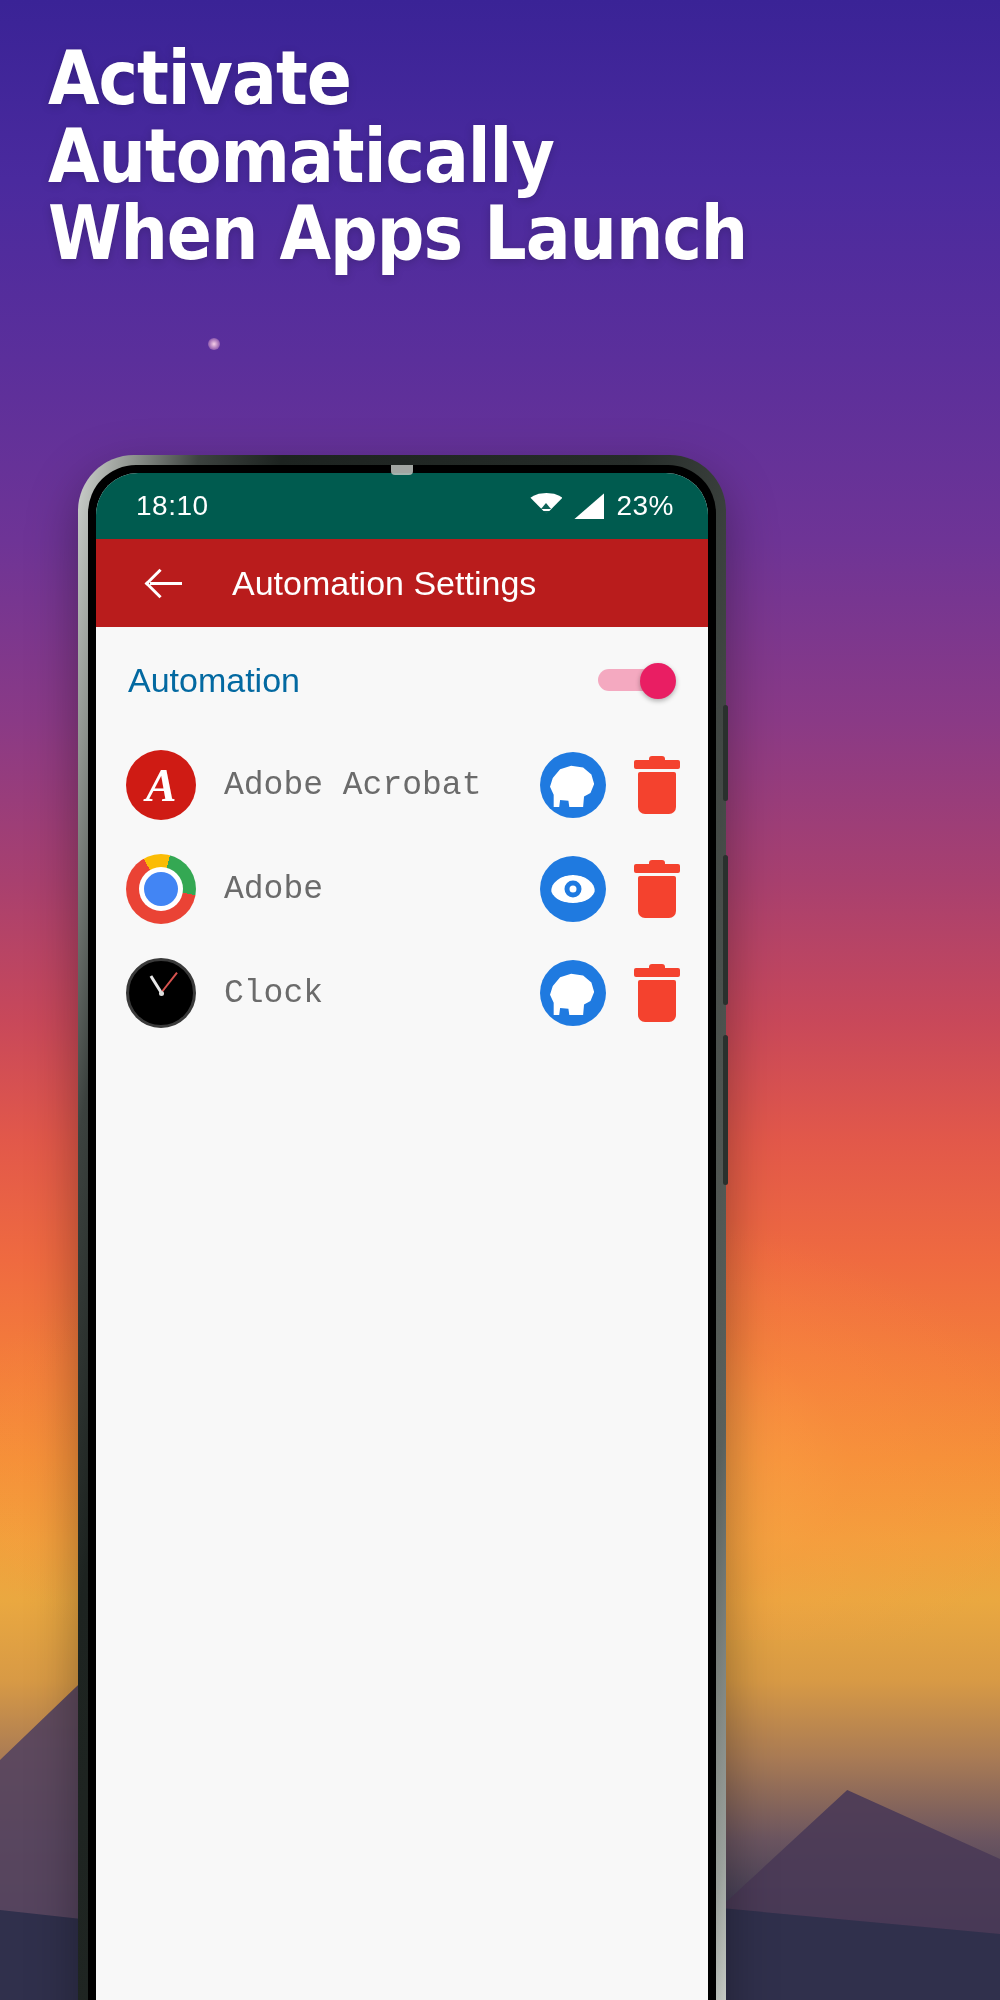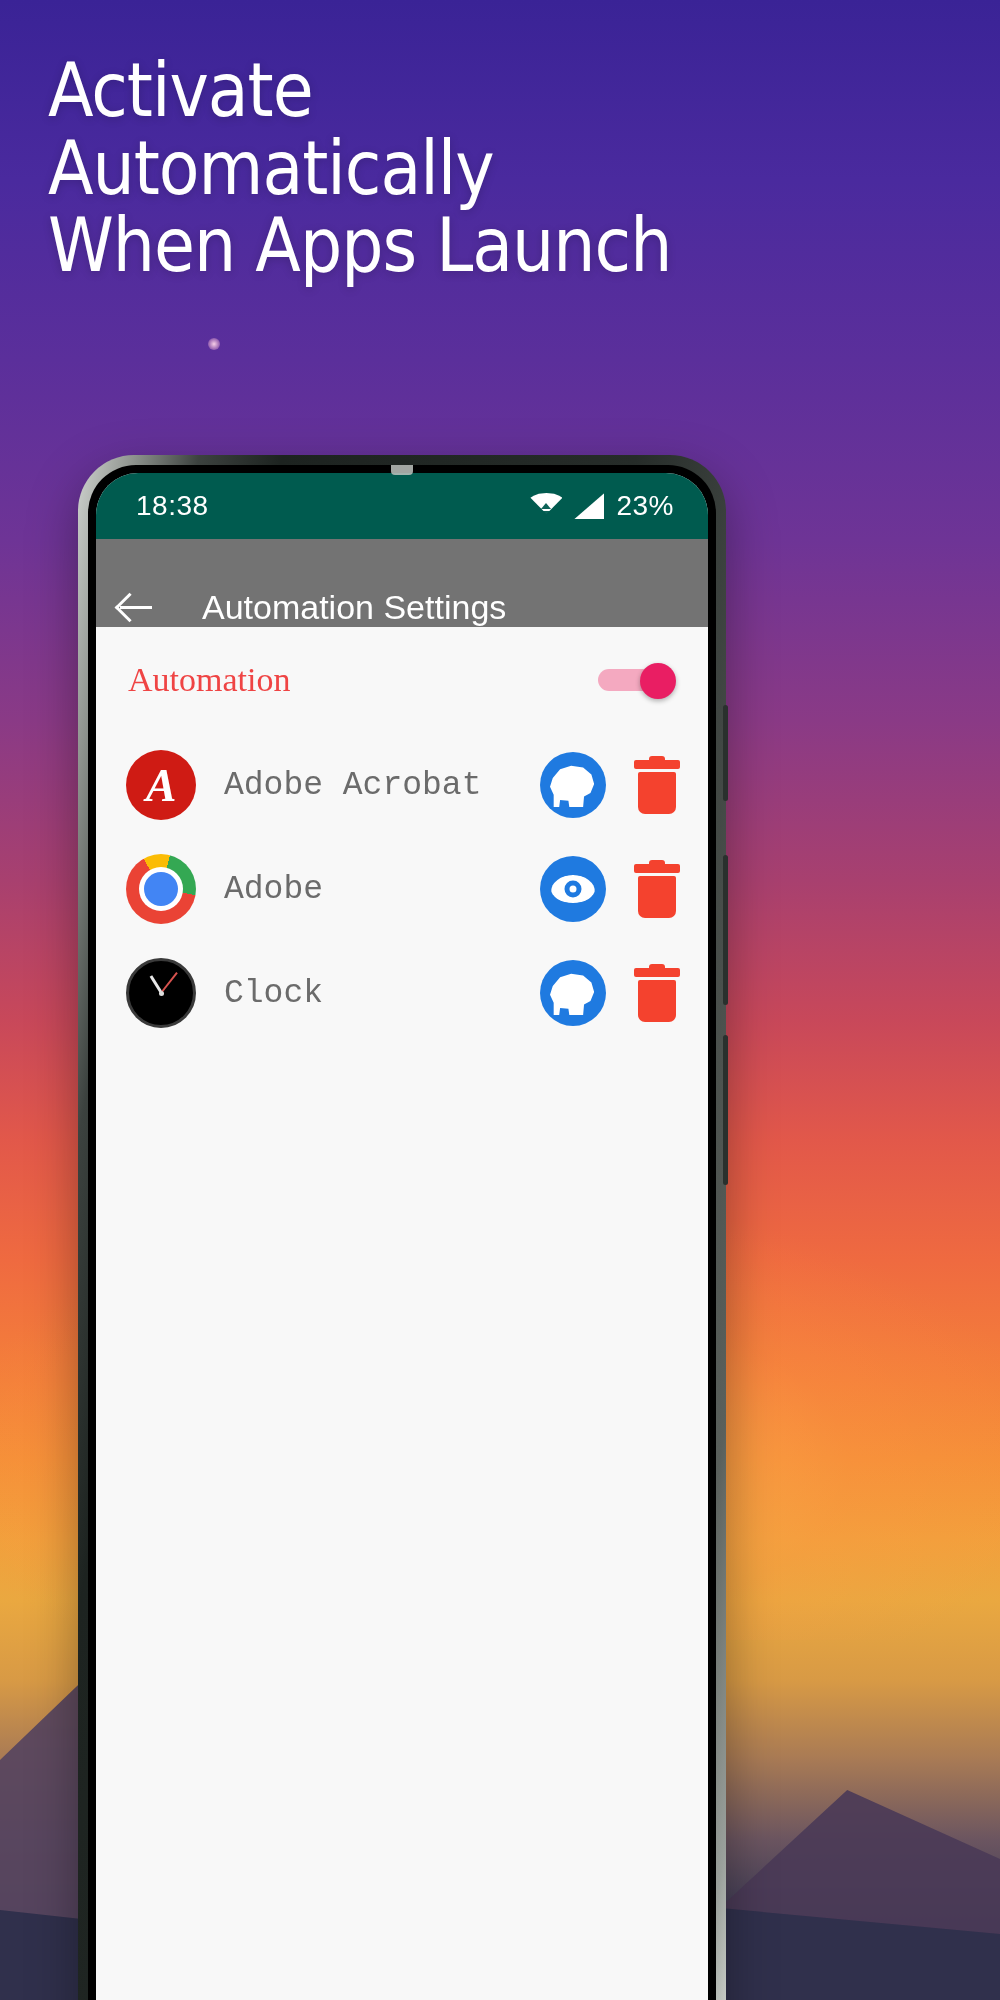--- a/index.html
+++ b/index.html
@@ -54,23 +54,23 @@
     background:#30304c;
     clip-path: polygon(0% 100%, 0% 40%, 30% 62%, 58% 30%, 100% 56%, 100% 100%);
   }
   #sunglow {
     position:absolute; left:-5%; right:-5%; top:60%; height:22%;
     background:radial-gradient(ellipse at 50% 60%, rgba(255,190,90,.55) 0%, rgba(255,150,70,.22) 45%, rgba(255,140,60,0) 72%);
   }
 
   
   #headline {
-    position:absolute; left:48px; top:52px; width:920px;
+    position:absolute; left:48px; top:40px; width:920px;
     color:#ffffff;
-    font-size:74px; line-height:1.05; font-weight:400;
+    font-size:74px; line-height:1.05; font-weight:700;
     letter-spacing:-1px;
     font-family:"DejaVu Sans Condensed","Liberation Sans", sans-serif;
     text-shadow:0 2px 10px rgba(0,0,0,.18);
   }
   #headline .hl { display:block; white-space:nowrap; }
 
   
   #dot {
     position:absolute; left:208px; top:338px; width:12px; height:12px;
     border-radius:50%;
@@ -127,23 +127,23 @@
   .wifi-ar.up { top:11px; border-bottom:6px solid rgba(0,91,79,.95); }
   .wifi-ar.dn { top:19px; border-top:6px solid rgba(0,91,79,.95); }
   .signal {
     width:30px; height:26px; background:#fff;
     clip-path: polygon(100% 0%, 100% 100%, 0% 100%);
   }
   #status-battery { font-size:28px; letter-spacing:.5px;text-align:center; }
 
   
   #appbar {
-    height:88px; background:#737373;
-    display:flex; align-items:flex-end; gap:46px;
-    padding-left:20px;
+    height:88px; background:#b91c1c;
+    display:flex; align-items:center; gap:46px;
+    padding-left:50px;
   }
   #back-arrow {
     width:40px; height:40px; position:relative; flex:none; cursor:pointer;
   }
   #back-arrow:before {
     content:""; position:absolute; left:4px; top:19px;
     width:32px; height:3px; background:#fff;
   }
   #back-arrow:after {
     content:""; position:absolute; left:3px; top:10px;
@@ -152,21 +152,21 @@
   }
   #appbar-title { color:#fff; font-size:34px; font-weight:400; }
 
   
   #content { background:#f8f8f8; height:calc(100% - 154px); }
 
   #automation-row {
     height:106px; display:flex; align-items:center;
     padding:0 36px 0 32px; justify-content:space-between;
   }
-  #automation-label { font-size:34px; color:#ef4444;font-family:Liberation Serif, serif; }
+  #automation-label { font-size:34px; color:#0369a1; }
 
   .switch { position:relative; width:74px; height:34px; flex:none; cursor:pointer; }
   .switch .track {
     position:absolute; left:0; top:6px; width:74px; height:22px;
     border-radius:11px; background:#f4a9c0;
   }
   .switch .knob {
     position:absolute; right:-4px; top:0; width:36px; height:36px;
     border-radius:50%; background:#e91e63;
     box-shadow:0 2px 5px rgba(0,0,0,.3);
@@ -285,21 +285,21 @@
   <div class="side-btn" id="sb1"></div>
   <div class="side-btn" id="sb2"></div>
   <div class="side-btn" id="sb3"></div>
 
   <div id="phone-inner">
     <div id="notch"></div>
 
     <div id="screen">
 
       <div id="statusbar">
-        <div id="status-time">18:38</div>
+        <div id="status-time">18:10</div>
         <div id="status-right">
           <div class="wifi-wrap">
             <div class="wifi"></div>
             <div class="wifi-ar up"></div>
             <div class="wifi-ar dn"></div>
           </div>
           <div class="signal"></div>
           <div id="status-battery">23%</div>
         </div>
       </div>

